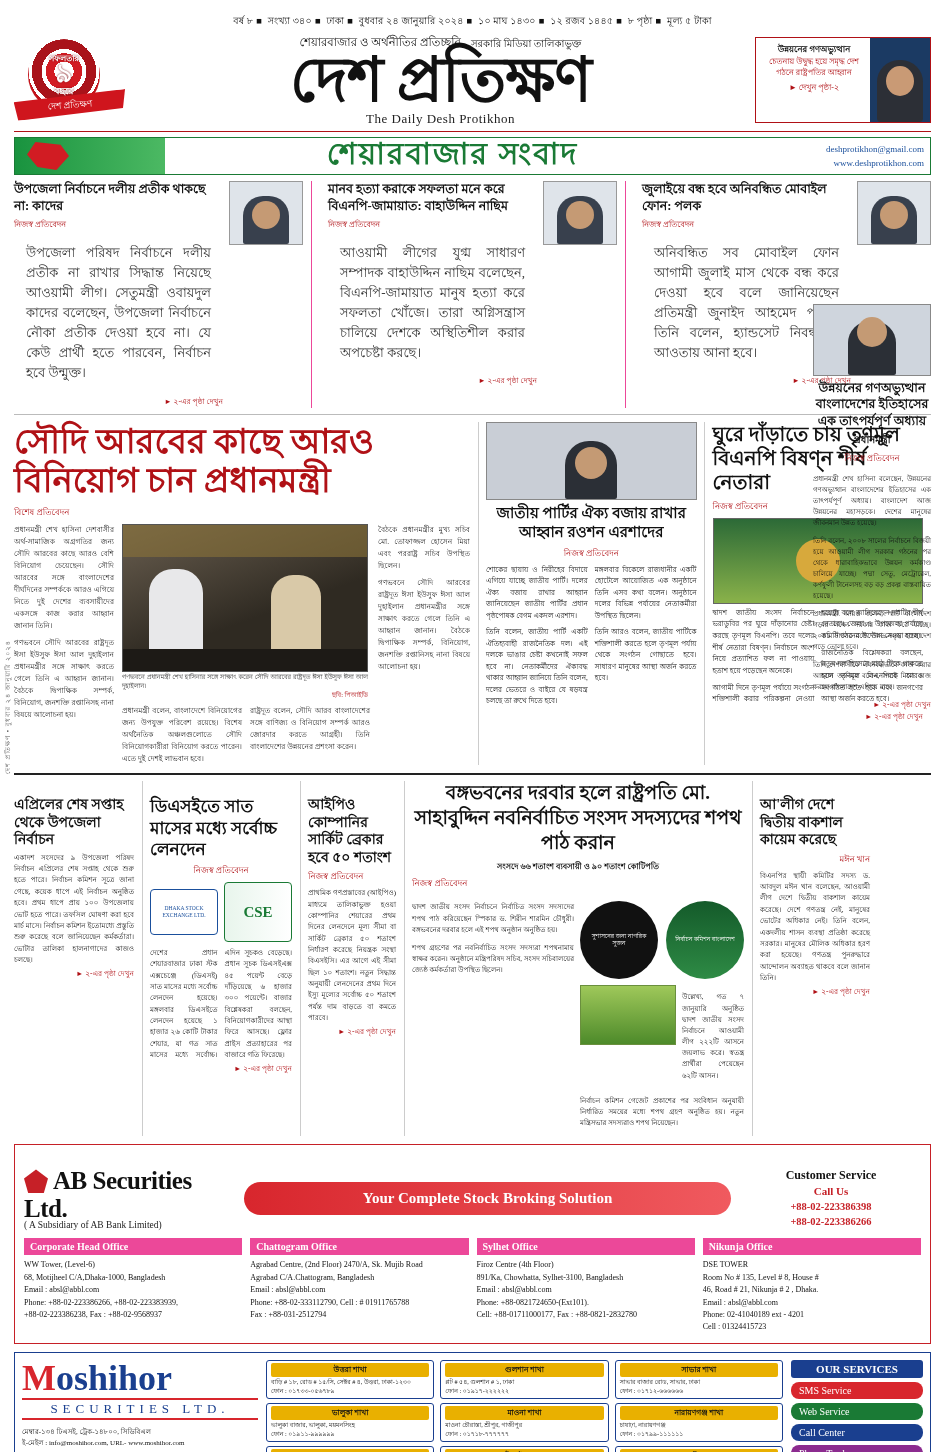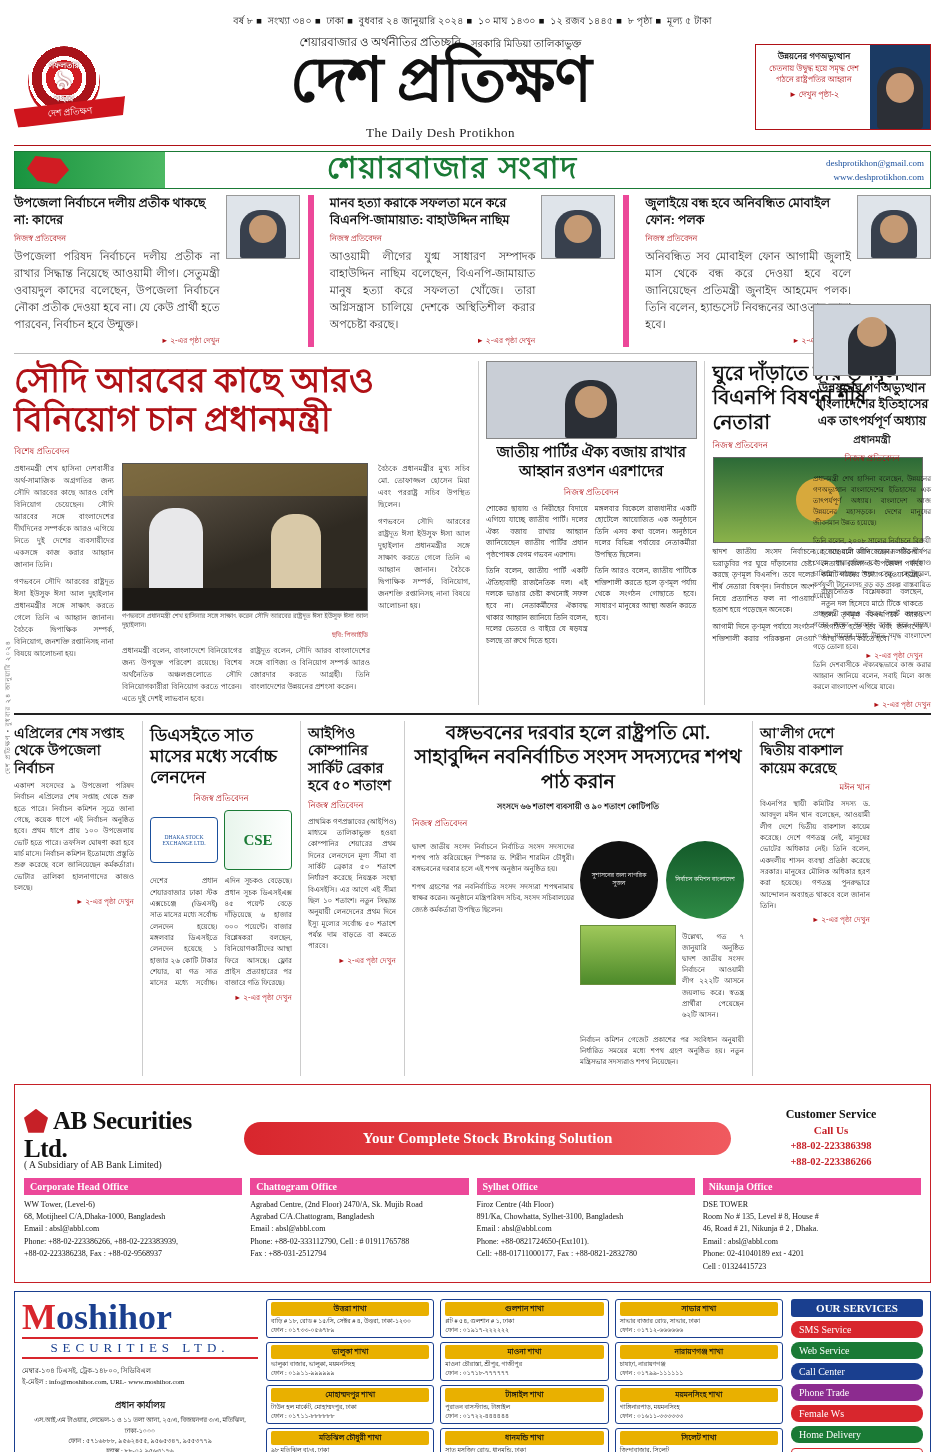--- a/index.html
+++ b/index.html
@@ -53,21 +53,21 @@
   .title-block { flex:1 1 auto; text-align:center; position:relative; }
   .title-tagline {
     font-size: 11.5px; color:#111; margin-bottom:-2px;
     display:flex; justify-content:center; gap:10px; align-items:flex-end;
   }
   .tag-right { font-size:10px; }
   .paper-title {
     font-size: 62px; line-height: .95; font-weight: bold; color:#111;
     letter-spacing:-1px;
   }
-  .paper-sub { font-size: 13px; letter-spacing:.5px; margin-top:15px; color:#222; }
+  .paper-sub { font-size: 13px; letter-spacing:.5px; margin-top:1px; color:#222; }
 
   .head-promo {
     flex:0 0 176px; border:1px solid #b01116; height:86px; position:relative;
     display:flex; font-size:8px; overflow:hidden;
   }
   .promo-text { padding:5px 4px 4px 6px; line-height:1.45; color:#b01116; text-align:center; flex:1;}
   .promo-text b { display:block; color:#111; font-size:8.5px;}
   .promo-link { color:#b01116; font-size:8px; margin-top:3px; display:block; }
   .promo-photo {
     width:60px; background:#1b3a63; position:relative; flex:0 0 60px;
@@ -88,25 +88,25 @@
   }
   .band-flag { width:150px; height:36px; position:relative; overflow:hidden; flex:0 0 150px;}
   .band-flag .g1{position:absolute; inset:0; background:linear-gradient(90deg,#19933f,#4cb963);}
   .band-flag .map{position:absolute; left:12px; top:4px; width:42px; height:28px; background:#d11c23; clip-path:polygon(20% 0,80% 10%,100% 50%,70% 100%,25% 90%,0 45%);}
   .band-title { flex:1; text-align:center; font-size:30px; font-weight:bold; color:#1a7a35; letter-spacing:2px;}
   .band-mail { flex:0 0 190px; font-size:9px; color:#1a4f9c; padding-right:6px; text-align:right; line-height:1.6;}
 
   
   .teasers { display:flex; gap:8px; margin-top:6px; border-bottom:1px solid #bbb; padding-bottom:6px;}
   .teaser { flex:1; display:flex; gap:6px; }
-  .teaser + .teaser { border-left:6px solid #ec4899; padding-left:16px;}
+  .teaser + .teaser { border-left:1px solid #ec4899; padding-left:16px;}
   .teaser-body { flex:1; }
   .teaser h3 { font-size:12.5px; margin:0 0 3px 0; line-height:1.35; font-weight:bold;}
   .teaser .byline { font-size:8px; color:#b01116; margin-bottom:3px;}
-  .teaser p { font-size:11px; line-height:1.55; margin:0; text-align:justify; color:#333;}
+  .teaser p { font-size:13px; line-height:1.55; margin:12px; text-align:justify; color:#333;}
   .teaser .more { font-size:7.5px; text-align:right; color:#b01116; margin-top:2px;}
   .t-photo { width:74px; height:64px; flex:0 0 74px; border:1px solid #999; background:#dfe4ea; position:relative; overflow:hidden;}
   .t-photo .head { position:absolute; bottom:0; left:50%; transform:translateX(-50%); width:46px; height:48px; background:#38404d; border-radius:20px 20px 2px 2px;}
   .t-photo .head::before{content:"";position:absolute;top:5px;left:50%;transform:translateX(-50%);width:28px;height:28px;border-radius:50%;background:#c59a74;}
 
   
   .main-grid { display:flex; gap:8px; margin-top:7px; }
   .col-left { width:456px; }
   .col-mid { width:230px; border-left:1px solid #ccc; border-right:1px solid #ccc; padding:0 7px;}
 
@@ -139,21 +139,21 @@
   .r-head { font-size:20px; font-weight:bold; line-height:1.22; margin:0 0 5px 0;}
   .r-body { font-size:7.2px; line-height:1.62; text-align:justify;}
   .r-body p { margin:0 0 5px 0;}
   .more-red { color:#b01116; font-size:7.4px; text-align:right; margin-top:2px;}
 
   
   .band2 { display:flex; gap:8px; margin-top:8px; border-top:2px solid #222; padding-top:6px;}
   .b2-a { width:120px;}
   .b2-b { width:150px; border-left:1px solid #ccc; padding-left:7px;}
   .b2-c { width:96px; border-left:1px solid #ccc; padding-left:7px;}
-  .b2-head { font-size:14px; font-weight:bold; line-height:1.25; margin:4px 0 4px 0;}
+  .b2-head { font-size:14px; font-weight:bold; line-height:1.25; margin:15px 0 4px 0;}
   .b2-head.big { font-size:17px;}
   .b2-body { font-size:7.1px; line-height:1.6; text-align:justify;}
 
   .wide-head { font-size:19px; font-weight:bold; line-height:1.3; margin:0 0 5px 0; text-align:center;}
 
   .logo-row { display:flex; gap:6px; align-items:center; margin:4px 0 6px 0;}
   .dse-logo{width:68px;height:46px;border:1px solid #1a4f9c;border-radius:4px;background:#fff;font-size:5.5px;color:#1a4f9c;display:flex;align-items:center;justify-content:center;text-align:center;line-height:1.2;}
   .cse-logo{flex:1;height:60px;border:1px solid #1a7a35;border-radius:4px;background:linear-gradient(90deg,#e8f5ec,#ffffff);display:flex;align-items:center;justify-content:center;color:#1a7a35;font-size:15px;font-weight:bold;}
 
   .emblem-row{display:flex;gap:8px;justify-content:center;margin:6px 0;}
@@ -337,21 +337,21 @@
       </div>
     </div>
 
     <div class="col-mid">
       <div class="mid-photo">
           <div class="head"></div>
         </div>
       <h2 class="mid-head">জাতীয় পার্টির ঐক্য বজায় রাখার আহ্বান রওশন এরশাদের</h2>
       <div class="byline-red" style="text-align:center">নিজস্ব প্রতিবেদন</div>
       <div class="two-col">
-        <p>শোকের ছায়ায় ও নিরীহের বিদায়ে এগিয়ে যাচ্ছে জাতীয় পার্টি। দলের ঐক্য বজায় রাখার আহ্বান জানিয়েছেন জাতীয় পার্টির প্রধান পৃষ্ঠপোষক বেগম গভবন এরশাদ।</p>
+        <p>শোকের ছায়ায় ও নিরীহের বিদায়ে এগিয়ে যাচ্ছে জাতীয় পার্টি। দলের ঐক্য বজায় রাখার আহ্বান জানিয়েছেন জাতীয় পার্টির প্রধান পৃষ্ঠপোষক বেগম একদল এরশাদ।</p>
         <p>তিনি বলেন, জাতীয় পার্টি একটি ঐতিহ্যবাহী রাজনৈতিক দল। এই দলকে ভাঙার চেষ্টা কখনোই সফল হবে না। নেতাকর্মীদের ঐক্যবদ্ধ থাকার আহ্বান জানিয়ে তিনি বলেন, দলের ভেতরে ও বাইরে যে ষড়যন্ত্র চলছে তা রুখে দিতে হবে।</p>
         <p>মঙ্গলবার বিকেলে রাজধানীর একটি হোটেলে আয়োজিত এক অনুষ্ঠানে তিনি এসব কথা বলেন। অনুষ্ঠানে দলের বিভিন্ন পর্যায়ের নেতাকর্মীরা উপস্থিত ছিলেন।</p>
         <p>তিনি আরও বলেন, জাতীয় পার্টিকে শক্তিশালী করতে হলে তৃণমূল পর্যায় থেকে সংগঠন গোছাতে হবে। সাধারণ মানুষের আস্থা অর্জন করতে হবে।</p>
       </div>
     </div>
 
     <div style="width:214px">
       <h2 class="r-head">ঘুরে দাঁড়াতে চায় তৃণমূল বিএনপি বিষণ্ন শীর্ষ নেতারা</h2>
       <div class="byline-red">নিজস্ব প্রতিবেদন</div>
       <div style="width:100%;height:86px;background:linear-gradient(#2c6a37,#8ab24a);border:1px solid #666;margin-bottom:4px;position:relative;">

